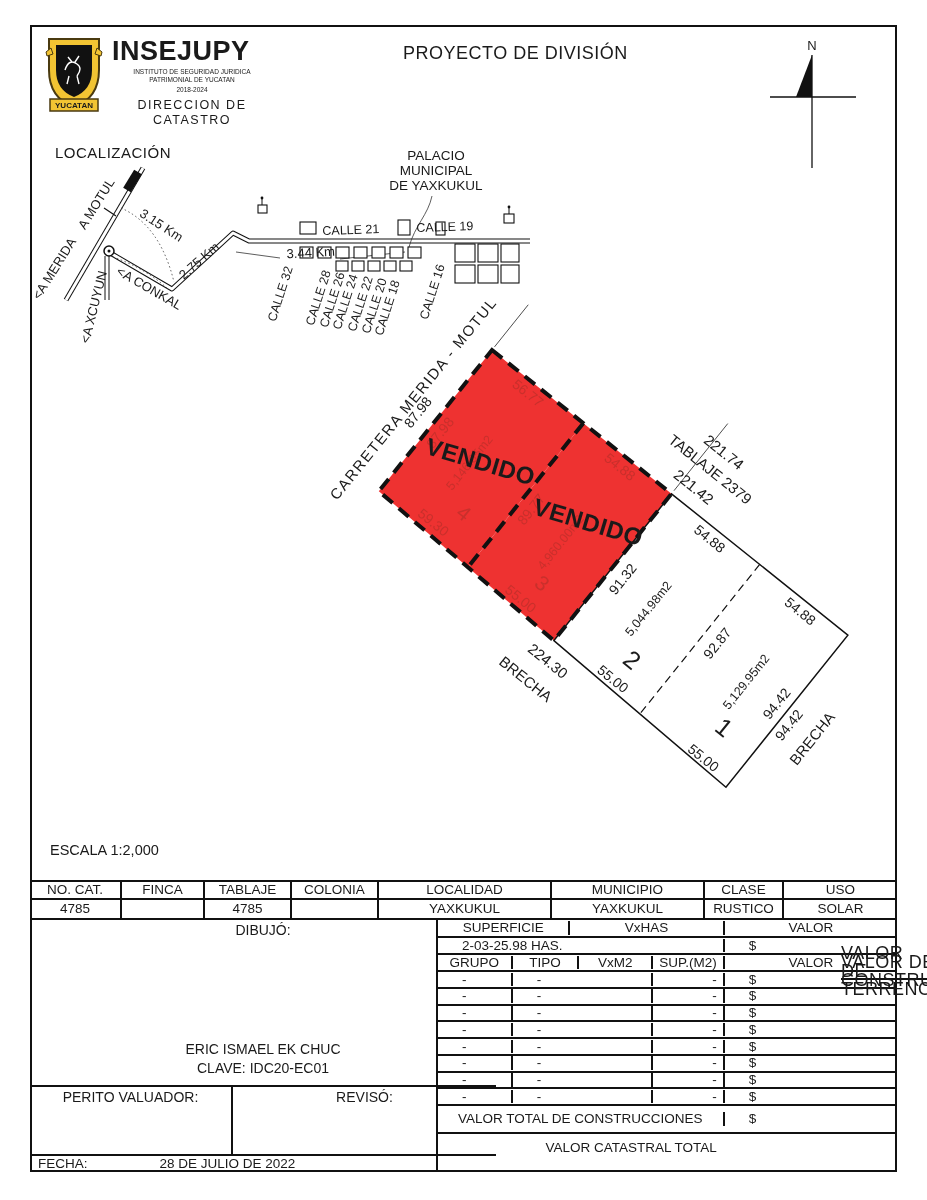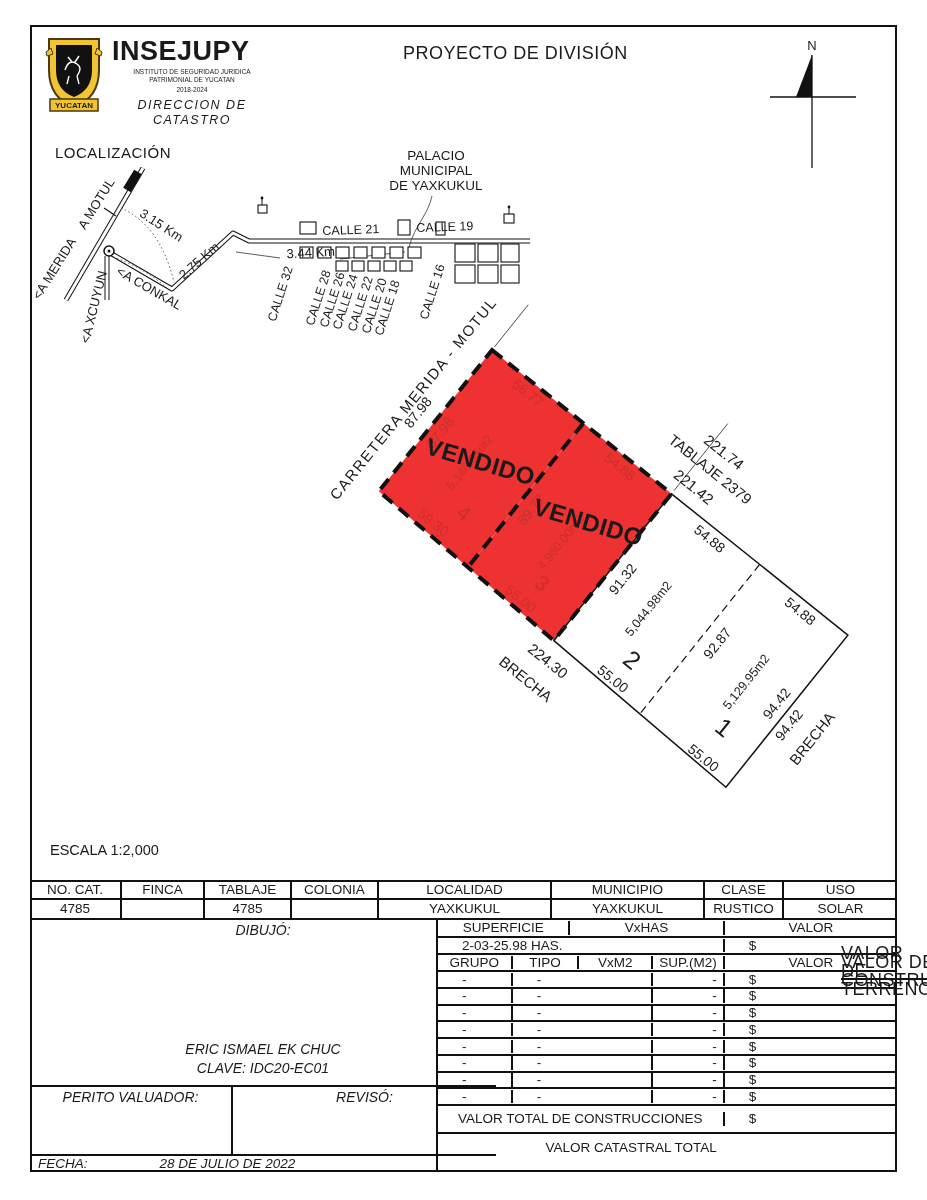--- a/index.html
+++ b/index.html
@@ -7,21 +7,21 @@
   }
   html,body{margin:0;padding:0;background:#fff;}
   #page{position:relative;width:927px;height:1200px;background:#ffffff;overflow:hidden;
         font-family:"Liberation Sans",sans-serif;color:#1a1a1a;}
   .frame{position:absolute;left:30px;top:25px;width:863px;height:1143px;border:2px solid var(--line);}
   
   .brand{position:absolute;left:112px;top:38px;width:160px;text-align:center;}
   .brand .big{font-size:27px;font-weight:bold;letter-spacing:0.5px;line-height:1;text-align:left;}
   .brand .sub{font-size:6.5px;line-height:1.25;margin-top:3px;}
   .brand .per{font-size:6.5px;margin-top:2px;}
-  .brand .dept{font-size:12.5px;letter-spacing:1.5px;margin-top:5px;line-height:1.2;font-style:italic;}
+  .brand .dept{font-size:12.5px;letter-spacing:1.5px;margin-top:5px;line-height:1.2;}
   .logo{position:absolute;left:42px;top:36px;}
   .title{position:absolute;left:403px;top:43px;font-size:18px;letter-spacing:.5px;}
   .escala{position:absolute;left:50px;top:842px;font-size:14.5px;}
   
   text{font-family:"Liberation Sans",sans-serif;fill:#1a1a1a;}
   .f12{font-size:12.5px}.f13{font-size:13px}.f135{font-size:13.5px}.f14{font-size:14px}.f15{font-size:15px}
   .red{fill:var(--dim_red)}
   .num22{font-size:21px}.num26{font-size:25px}
   .vend{font-size:24px;font-weight:bold;letter-spacing:.5px}
   .mid{text-anchor:middle}.end{text-anchor:end}
@@ -39,21 +39,21 @@
   
   .cadt{position:absolute;left:30px;top:880px;width:867px;display:grid;box-sizing:border-box;
         grid-template-columns:90px 83px 87px 87px 173px 153px 79px 115px;
         grid-auto-rows:18px;border-top:2px solid var(--line);border-bottom:2px solid var(--line);
         font-size:13.5px;line-height:1;}
   .cadt>div{display:flex;align-items:center;justify-content:center;box-sizing:border-box;
         border-left:2px solid var(--line);}
   .cadt>div.c0{border-left:none;}
   .cadt>div.hd{border-bottom:2px solid var(--line);}
   
-  .lpanel{position:absolute;left:30px;top:920px;width:466px;height:252px;font-size:14px;box-sizing:border-box;font-style:italic;}
+  .lpanel{position:absolute;left:30px;top:920px;width:466px;height:252px;font-size:14px;box-sizing:border-box;}
   .dibujo{height:167px;border-bottom:2px solid var(--line);box-sizing:border-box;position:relative;text-align:center;}
   .dibujo .lab{padding-top:2px;}
   .dibujo .nm{position:absolute;left:0;right:0;bottom:28px;}
   .dibujo .cl{position:absolute;left:0;right:0;bottom:9px;}
   .peritorow{height:69px;border-bottom:2px solid var(--line);box-sizing:border-box;display:flex;}
   .perito{width:203px;box-sizing:border-box;border-right:2px solid var(--line);text-align:center;padding-top:2px;}
   .reviso{flex:1;text-align:center;padding-top:2px;}
   .fecharow{height:16px;display:flex;align-items:center;font-size:13.5px;line-height:1;}
   .fecharow .fl{margin-left:8px;}
   .fecharow .fv{margin-left:72px;}

